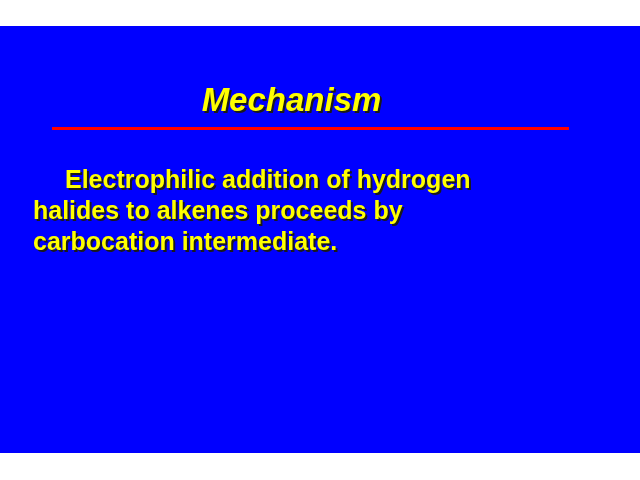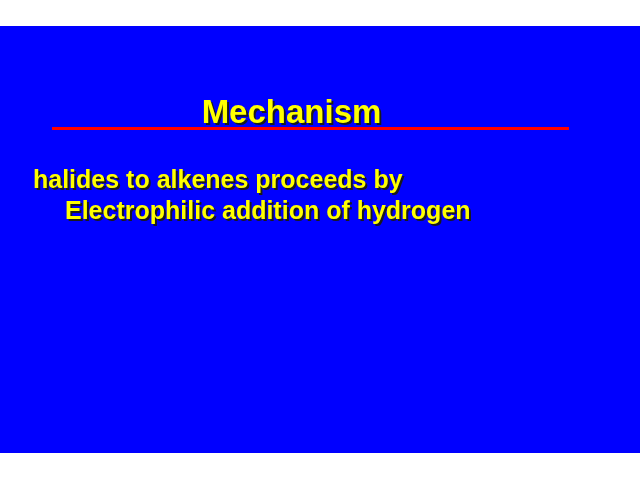--- a/index.html
+++ b/index.html
@@ -18,30 +18,31 @@
     position: absolute;
     left: 0;
     top: 26px;
     width: 640px;
     height: 427px;
     background: #0000FF;
   }
   .slide-title {
     position: absolute;
     left: 33px;
-    top: 69px;
+    top: 57px;
     width: 517px;
     text-align: center;
     font-size: 33px;
     line-height: 33px;
     font-weight: bold;
     color: #FFFF00;
     text-shadow: 2px 2px 0 #1A1A1A;
     letter-spacing: 0px;
     white-space: nowrap;
+    font-style: italic;
   }
   .title-divider {
     position: absolute;
     left: 52px;
     top: 101px;
     width: 517px;
     height: 3px;
     background: #FF0000;
   }
   .slide-body {
@@ -65,17 +66,18 @@
 </head>
 <body>
 
 <div class="slide">
 
   <div class="slide-title">Mechanism</div>
 
   <div class="title-divider"></div>
 
   <div class="slide-body">
+    <div class="body-line indented">Electrophilic addition of hydrogen</div>
     <div class="body-line">halides to alkenes proceeds by</div>
-    <div class="body-line indented">Electrophilic addition of hydrogen</div>
+    <div class="body-line">carbocation intermediate.</div>
   </div>
 
 </div>
 
 </body></html>

